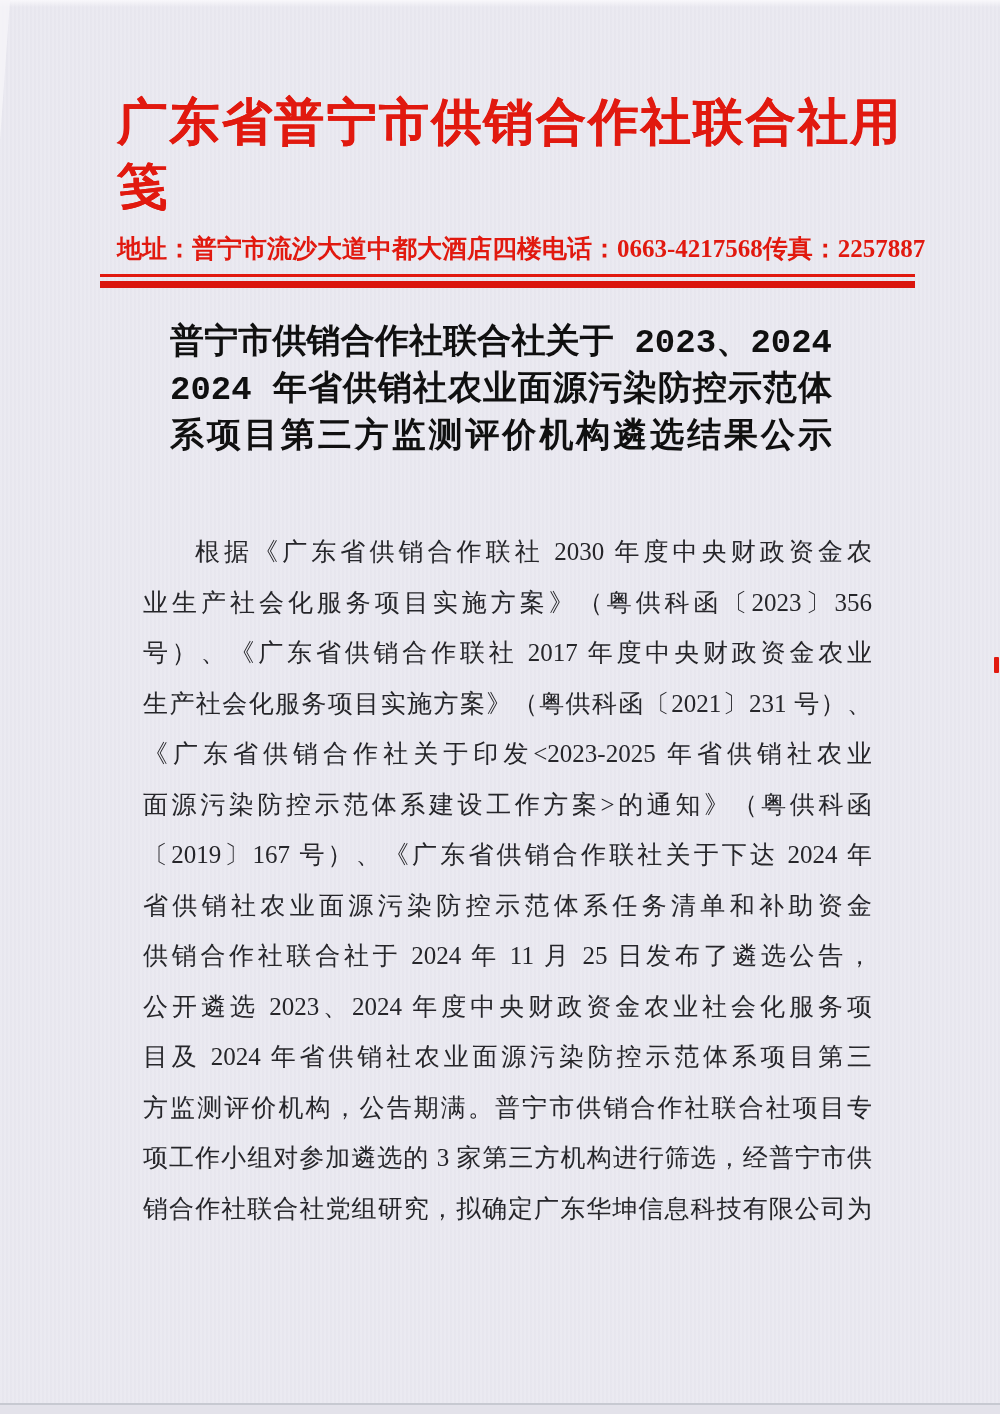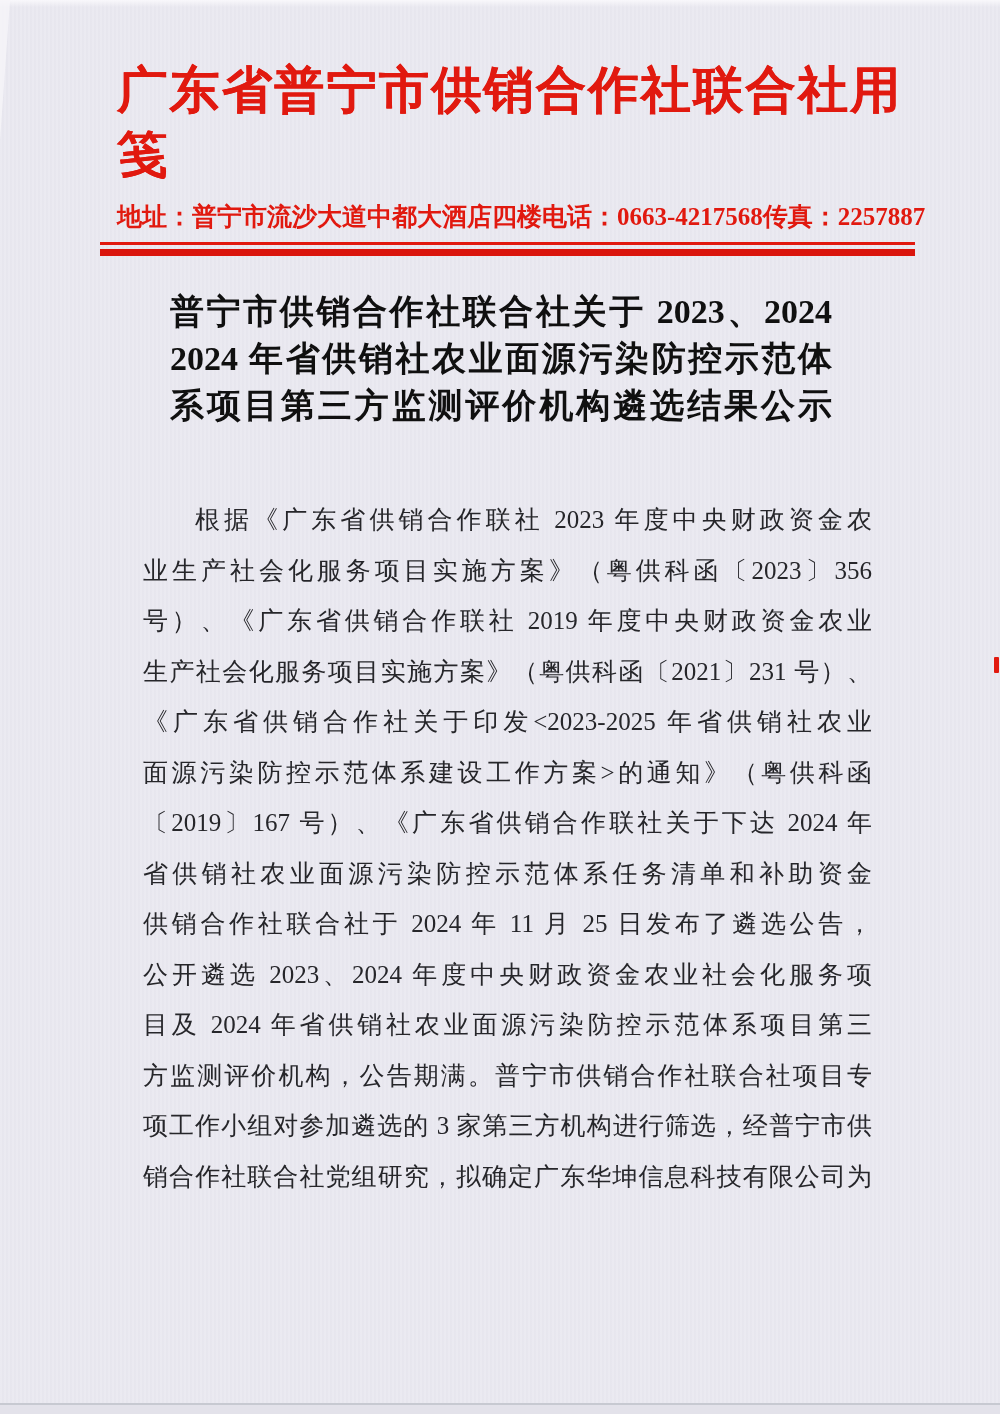--- a/index.html
+++ b/index.html
@@ -29,21 +29,21 @@
     background: #e3e2ea;
     border-top: 2px solid #c7c9d1;
   }
   .scan-red-mark {
     position: absolute; top: 657px; right: 1px;
     width: 5px; height: 16px;
     background: #e1190f;
     border-radius: 1px;
   }
   
-  .letterhead { padding-top: 58px; }
+  .letterhead { padding-top: 90px; }
   .org-title {
     margin: 0 100px 0 117px;
     width: 783px;
     font-size: 50px;
     font-weight: bold;
     color: #e1190f;
     text-align: justify;
     text-align-last: justify;
     line-height: 1.3;
     font-family: "Liberation Serif", serif;
@@ -57,21 +57,21 @@
     font-weight: bold;
     font-size: 25px;
     white-space: nowrap;
   }
   .rule-double { margin: 9px 85px 0 100px; }
   .rule-thin  { height: 3px; background: #e1190f; }
   .rule-thick { height: 7px; background: #da150d; margin-top: 4px; }
   
   .doc-title { margin: 32px 168px 0 170px; }
   .title-line {
-    font-family: Liberation Serif, serif;
+    font-family: Liberation Mono, monospace;
     font-weight: bold;
     font-size: 34px;
     line-height: 47px;
     color: #101010;
     text-align: justify;
     text-align-last: justify;
   }
   
   .doc-body { margin: 66px 128px 0 143px; }
   .body-line {
@@ -106,23 +106,23 @@
     </div>
   </header>
 
   <section class="doc-title">
     <div class="title-line">普宁市供销合作社联合社关于 2023、2024</div>
     <div class="title-line">2024 年省供销社农业面源污染防控示范体</div>
     <div class="title-line">系项目第三方监测评价机构遴选结果公示</div>
   </section>
 
   <section class="doc-body">
-    <div class="body-line indent">根据《广东省供销合作联社 2023 年度中央财政资金农</div>
+    <div class="body-line indent">根据《广东省供销合作联社 2030 年度中央财政资金农</div>
     <div class="body-line">业生产社会化服务项目实施方案》（粤供科函〔2023〕356</div>
-    <div class="body-line">号）、《广东省供销合作联社 2019 年度中央财政资金农业</div>
+    <div class="body-line">号）、《广东省供销合作联社 2017 年度中央财政资金农业</div>
     <div class="body-line">生产社会化服务项目实施方案》（粤供科函〔2021〕231 号）、</div>
     <div class="body-line">《广东省供销合作社关于印发&lt;2023-2025 年省供销社农业</div>
     <div class="body-line">面源污染防控示范体系建设工作方案&gt;的通知》（粤供科函</div>
     <div class="body-line">〔2019〕167 号）、《广东省供销合作联社关于下达 2024 年</div>
     <div class="body-line">省供销社农业面源污染防控示范体系任务清单和补助资金</div>
     <div class="body-line">供销合作社联合社于 2024 年 11 月 25 日发布了遴选公告，</div>
     <div class="body-line">公开遴选 2023、2024 年度中央财政资金农业社会化服务项</div>
     <div class="body-line">目及 2024 年省供销社农业面源污染防控示范体系项目第三</div>
     <div class="body-line">方监测评价机构，公告期满。普宁市供销合作社联合社项目专</div>
     <div class="body-line">项工作小组对参加遴选的 3 家第三方机构进行筛选，经普宁市供</div>

